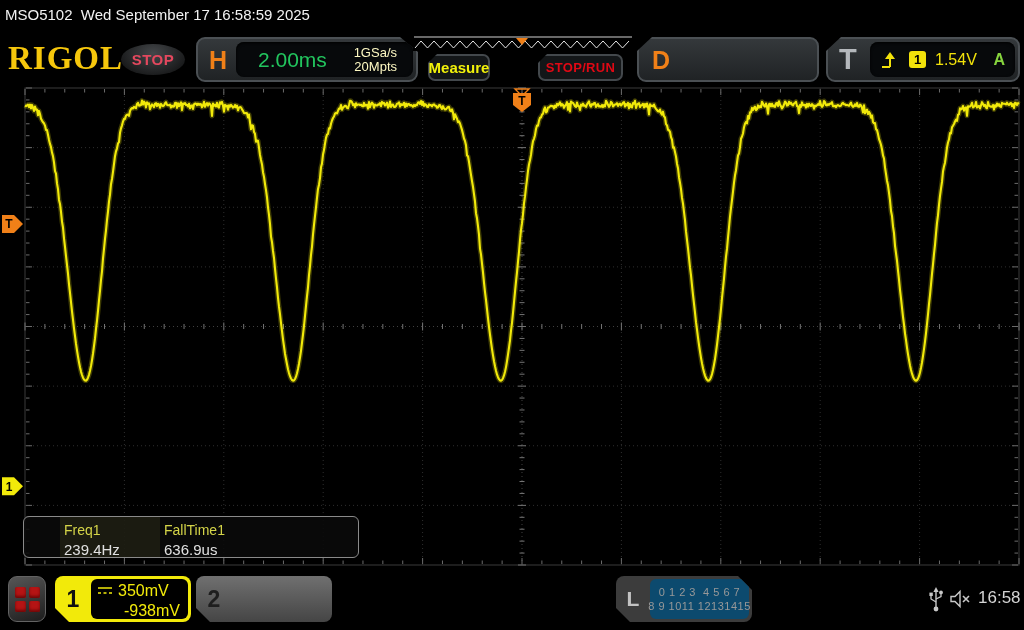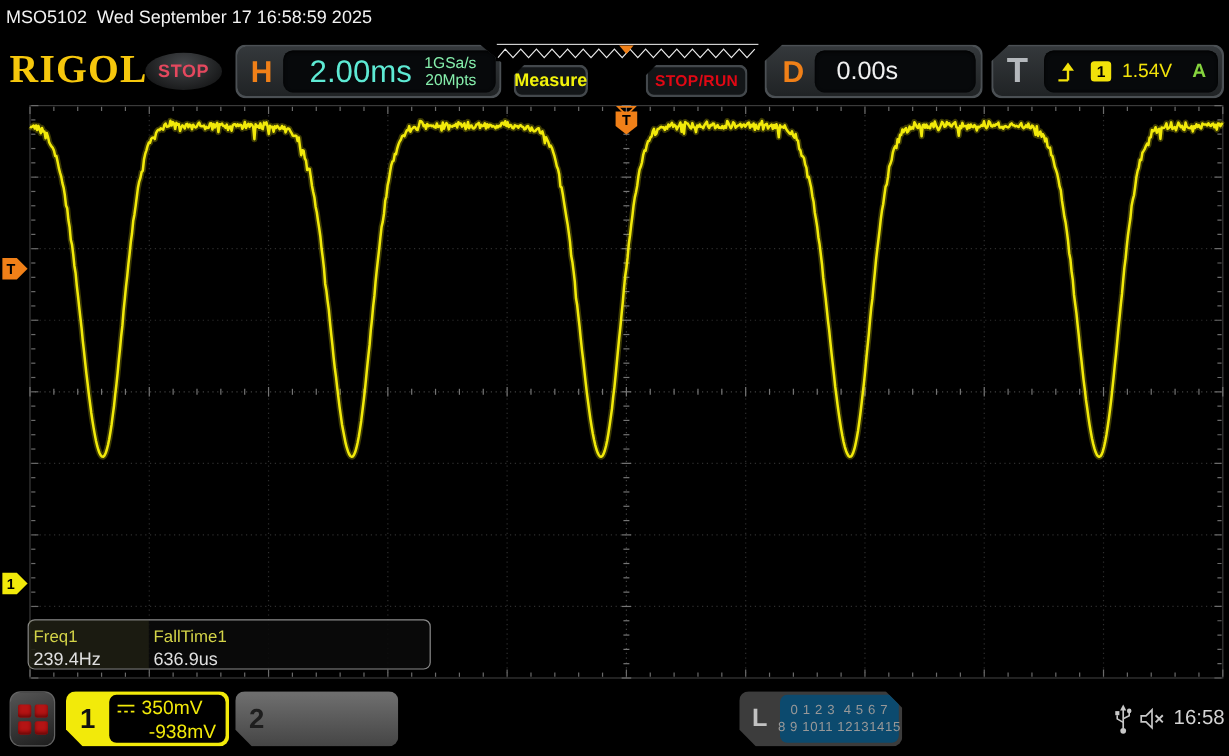--- a/index.html
+++ b/index.html
@@ -22,22 +22,22 @@
   .blk{background:linear-gradient(180deg,#34383b,#202325);border:2px solid #4b5054;
        border-radius:9px;box-sizing:border-box;}
   .blk .lbl{position:absolute;font-weight:bold;color:#f08018;}
   .inner{position:absolute;background:#07090b;border-radius:8px;
          box-shadow:inset 0 1px 3px #000;display:flex;align-items:center;}
 
   .h-block{left:196px;top:37px;width:222px;height:45px;
            clip-path:polygon(0 0,calc(100% - 18px) 0,100% 15px,100% 100%,0 100%);}
   .h-block .lbl{left:11px;top:7px;font-size:25px;}
   .h-block .inner{left:38px;top:3px;right:3px;bottom:3px;}
-  .h-scale{color:#5eead4;font-size:26px;margin-left:22px;}
-  .h-rate{margin-left:auto;margin-right:16px;text-align:right;color:#86efac;
+  .h-scale{color:#22c55e;font-size:21px;margin-left:22px;}
+  .h-rate{margin-left:auto;margin-right:16px;text-align:right;color:#fef9c3;
           font-size:13px;line-height:14px;}
 
   .preview-strip{left:413px;top:36px;width:220px;height:15px;background:#000;}
 
   .btn{background:#131618;border:2px solid #43484c;border-radius:7px;box-sizing:border-box;
        display:flex;align-items:center;justify-content:center;cursor:pointer;
        clip-path:polygon(9px 0,100% 0,100% 100%,0 100%,0 9px);}
   .measure-btn{left:428px;top:54px;width:62px;height:27px;}
   .measure-btn span{color:#f2f20a;font-weight:bold;font-size:15px;}
   .stoprun-btn{left:538px;top:54px;width:85px;height:27px;}
@@ -53,21 +53,21 @@
            clip-path:polygon(15px 0,100% 0,100% 100%,0 100%,0 14px);}
   .t-block .lbl{left:11px;top:4px;font-size:29px;color:#b4b8bc;}
   .t-block .inner{left:42px;top:3px;right:3px;bottom:3px;padding:0 10px;gap:9px;}
   .t-src{width:17px;height:17px;border-radius:3px;background:#f2e20a;color:#000;
          font-weight:bold;font-size:13px;display:flex;align-items:center;justify-content:center;}
   .t-level{color:#f2e20a;font-size:16px;}
   .t-mode{margin-left:auto;color:#86d43e;font-weight:bold;font-size:16px;}
 
   
   .meas-panel{left:23px;top:516px;width:336px;height:42px;border:1px solid #8a8a8a;
-      border-radius:6px;background:rgba(10,10,10,.88);display:flex;
+      border-radius:6px;background:rgba(10,10,10,.88);display:flex;padding-left:36px;
       box-sizing:border-box;}
   .meas-col{padding-top:5px;padding-left:4px;box-sizing:border-box;}
   .meas-col.c1{width:100px;background:rgba(90,90,45,.22);}
   .meas-col.c2{width:88px;background:rgba(88,88,102,.18);}
   .meas-col.c3{width:100px;}
   .meas-label{color:#d4d448;font-size:14px;}
   .meas-value{color:#e0e0e0;font-size:15px;margin-top:3px;}
 
   
   .menu-btn{left:8px;top:576px;width:38px;height:46px;border-radius:9px;
@@ -138,23 +138,20 @@
 <div class="abs btn measure-btn">
   <span>Measure</span>
 </div>
 
 <div class="abs btn stoprun-btn">
   <span>STOP/RUN</span>
 </div>
 
 <div class="abs blk d-block">
   <span class="lbl">D</span>
-  <div class="inner">
-    <span class="d-val">0.00s</span>
-  </div>
 </div>
 
 <div class="abs blk t-block">
   <span class="lbl">T</span>
   <div class="inner">
     <svg width="20" height="18" viewBox="0 0 20 18">
       <path d="M2 16 H10" stroke="#f2e20a" stroke-width="2" fill="none"></path>
       <path d="M10 16 V7" stroke="#f2e20a" stroke-width="2" fill="none"></path>
       <path d="M5 8 H15 L10 1 Z" fill="#f2e20a"></path>
     </svg>

